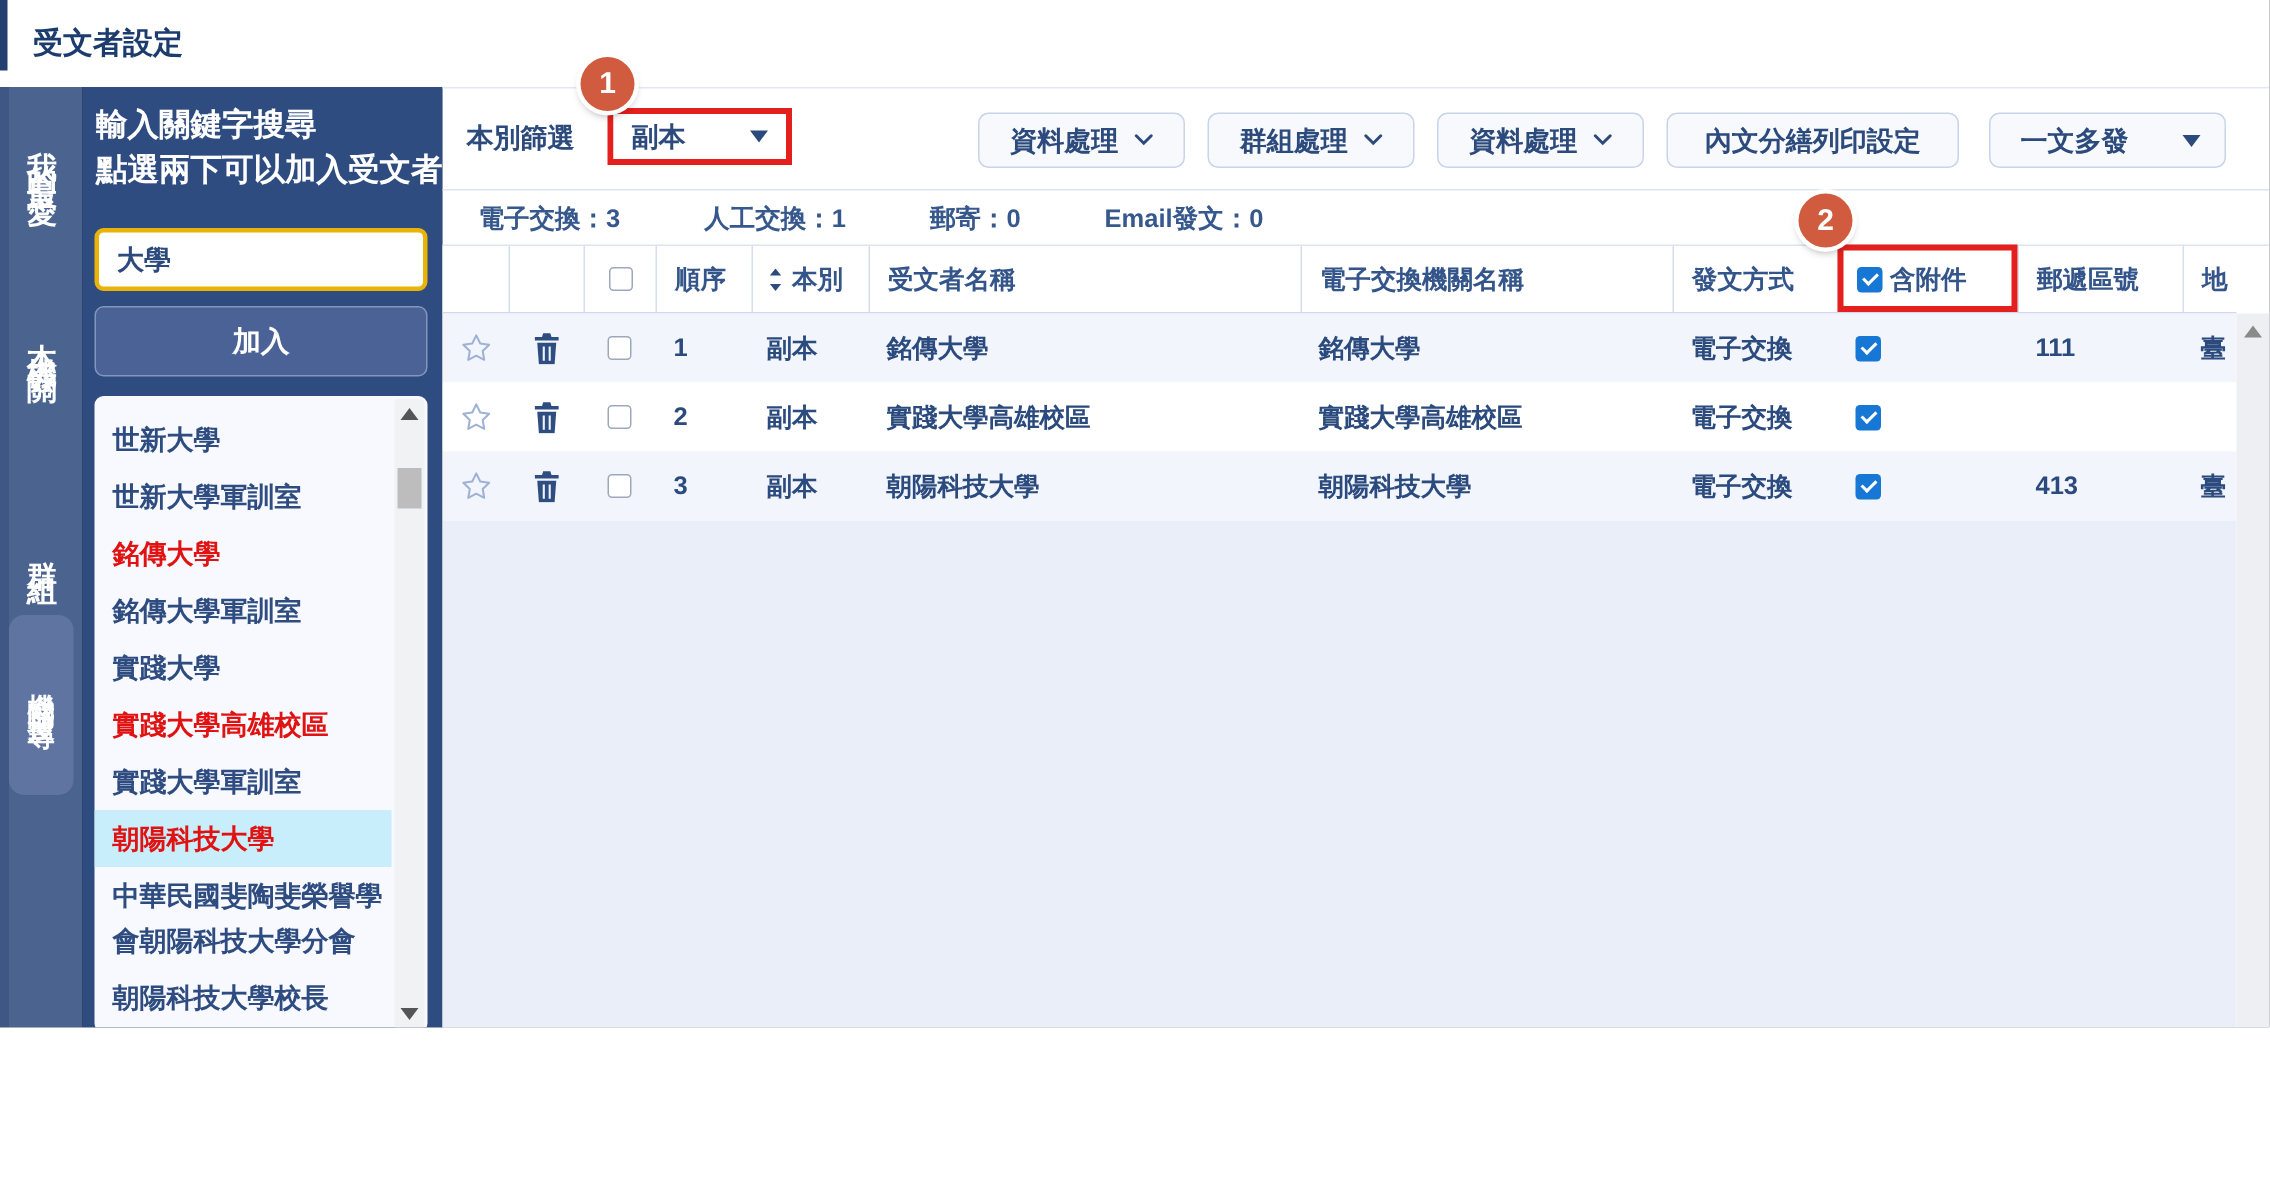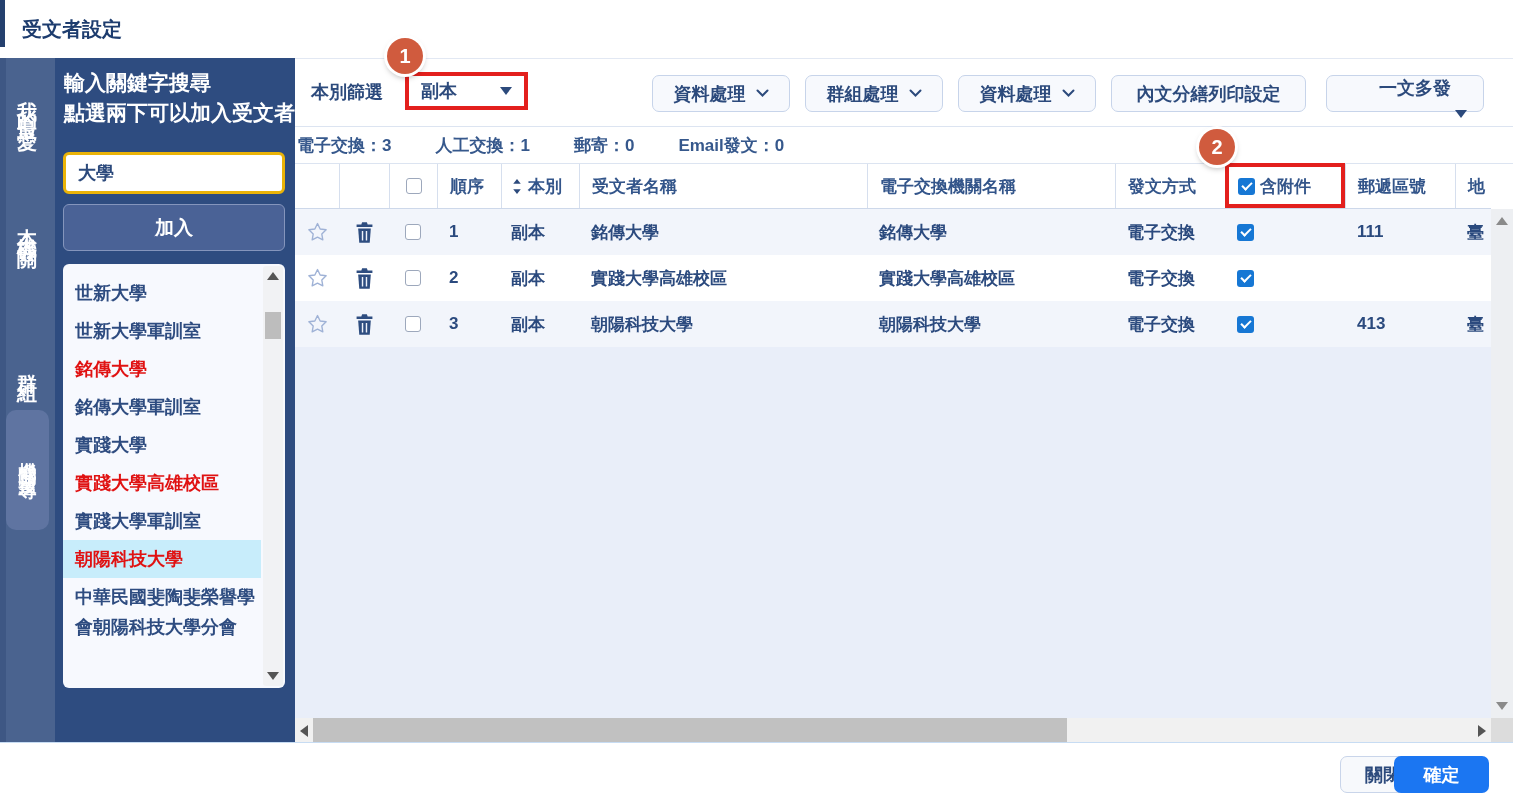--- a/index.html
+++ b/index.html
@@ -1,17 +1,17 @@
 <!DOCTYPE html>
 <html><head>
 <meta charset="utf-8">
 <style>
   html,body{margin:0;padding:0;background:#fff;}
   *{box-sizing:border-box;font-family:"Liberation Sans","DejaVu Sans",sans-serif;}
-  .dialog{position:relative;width:1513px;height:801px;background:#0f172a;overflow:hidden;}
+  .dialog{position:relative;width:1513px;height:685px;background:#0f172a;overflow:hidden;}
 
   
   .titlebar{position:absolute;left:0;top:0;width:1513px;height:58px;background:#fff;}
   .titlebar .title{position:absolute;left:22px;top:0;line-height:58px;font-size:20px;font-weight:700;color:#1D3C6E;}
   .edge-notch{position:absolute;left:0;top:0;width:5px;height:47px;background:#24406E;}
 
   
   .tabstrip{position:absolute;left:0;top:58px;width:55px;height:684px;
     background:linear-gradient(to right,#3E5784 0,#3E5784 6px,#4A638F 6px);}
   .vtab{position:absolute;left:0;width:55px;display:flex;flex-direction:column;align-items:center;
@@ -60,26 +60,26 @@
   .redbox1{left:110px;top:13px;width:123px;height:38px;}
   .filter-select{position:absolute;left:0;top:0;width:100%;height:100%;display:flex;align-items:center;cursor:pointer;background:#fff;}
   .filter-select .val{margin-left:12px;font-size:18px;font-weight:700;color:#2C4A7C;}
   .caret{width:0;height:0;border-left:6px solid transparent;border-right:6px solid transparent;border-top:8px solid #2C4A7C;margin-left:auto;margin-right:12px;}
   .tb-btn{position:absolute;top:16px;height:37px;display:flex;align-items:center;justify-content:center;gap:10px;
     background:#F7F9FD;border:1px solid #C7D4EA;border-radius:7px;font-size:18px;font-weight:700;color:#2C4A7C;cursor:pointer;}
   .btn-batch{left:357px;width:138px;}
   .btn-group{left:510px;width:138px;}
   .btn-data{left:663px;width:138px;}
   .btn-print{left:816px;width:195px;}
-  .sel-multi{left:1031px;width:158px;justify-content:flex-start;flex-direction:column;}
+  .sel-multi{left:1031px;width:158px;justify-content:flex-start;}
   .sel-multi .lbl{margin-left:20px;}
   .sel-multi .caret{margin-right:16px;}
 
   .stats{position:absolute;left:0;top:67px;width:1218px;height:38px;border-top:1px solid #DCE4F1;border-bottom:1px solid #DCE4F1;
-    display:flex;align-items:center;gap:44px;padding-left:2px;}
+    display:flex;align-items:center;gap:56px;padding-left:24px;}
   .stat{font-size:17px;font-weight:700;color:#36588C;white-space:nowrap;}
 
   .thead{position:absolute;left:0;top:105px;width:1196px;height:45px;display:flex;border-bottom:1px solid #CDD8EA;background:#fff;}
   .thead .cell{border-left:1px solid #D6DFEE;}
   .thead .cell:first-child{border-left:none;}
   .cell{display:flex;align-items:center;height:100%;overflow:hidden;}
   .c-star{width:44px;justify-content:center;}
   .c-trash{width:50px;justify-content:center;}
   .c-cb{width:48px;justify-content:center;}
   .c-order{width:64px;padding-left:12px;}
@@ -162,20 +162,21 @@
       <div>
           <div class="list-item">世新大學</div>
           <div class="list-item">世新大學軍訓室</div>
           <div class="list-item red">銘傳大學</div>
           <div class="list-item">銘傳大學軍訓室</div>
           <div class="list-item">實踐大學</div>
           <div class="list-item red">實踐大學高雄校區</div>
           <div class="list-item">實踐大學軍訓室</div>
           <div class="list-item red selected">朝陽科技大學</div>
           <div class="list-item">中華民國斐陶斐榮譽學會朝陽科技大學分會</div>
+          <div class="list-item">朝陽科技大學校長</div>
         </div>
       <div class="list-sb">
         <div class="arrow arrow-up"></div>
         <div class="thumb"></div>
         <div class="arrow arrow-down"></div>
       </div>
     </div>
   </div>
 
   <div class="main">

